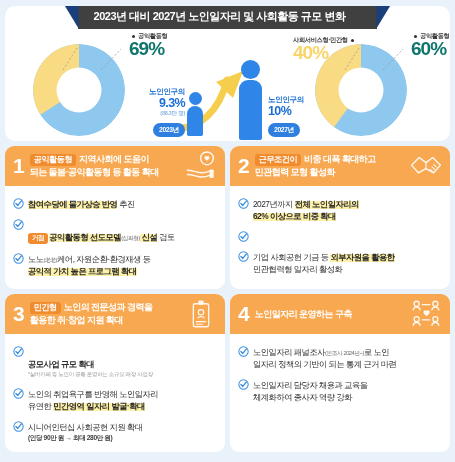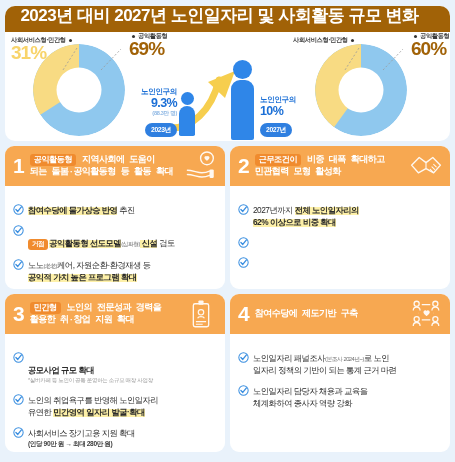--- a/index.html
+++ b/index.html
@@ -27,23 +27,23 @@
   }
   .title-wrap {
     position: absolute;
     left: 0; right: 0; top: -4px;
     height: 30px;
     display: flex; justify-content: center; align-items: center;
     z-index: 8;
   }
   .title-ribbon {
     position: relative;
-    background: #a16207;
+    background: #404040;
     color: #fff;
-    font-size: 17px;
+    font-size: 11px;
     font-weight: bold;
     letter-spacing: -0.5px;
     padding: 5px 32px 6px 16px;
     white-space: nowrap;
     line-height: 1.1;
   }
   .title-ribbon::before,
   .title-ribbon::after {
     content: "";
     position: absolute;
@@ -62,39 +62,39 @@
 
   
   .donut-block { position: absolute; top: 38px; }
   .donut-block.left  { left: 28px; }
   .donut-block.right { left: 310px; }
   .donut {
     position: relative;
     width: 92px; height: 92px;
     border-radius: 50%;
   }
-  .lbl-blue  { color: #a16207; }
+  .lbl-blue  { color: #0f766e; }
   .lbl-yellow{ color: #f8d46b; }
   .lbl-name {
     font-size: 6.3px; font-weight: bold; letter-spacing: -0.4px;
     color: #3b3b3b; line-height: 1.25; white-space: nowrap;
   }
   .lbl-pct { font-size: 19px; font-weight: bold; letter-spacing: -1px; line-height: 0.95; }
 
   .leg { position: absolute; }
   .leg.l-left  { left: -22px; top: -8px; text-align: left; }
   .leg.l-right { left: 96px;  top: -12px; text-align: left; }
   .dot {
     display: inline-block; width: 3px; height: 3px; border-radius: 50%;
     background: #333; vertical-align: middle; margin: 0 3px;
   }
 
   
   .center-block {
-    position: absolute; left: 142px; top: 48px;
+    position: absolute; left: 150px; top: 48px;
     width: 150px; height: 85px;
   }
   .person { position: absolute; }
   .person .head { border-radius: 50%; background: #2f86e8; margin: 0 auto; }
   .person .body { background: #2f86e8; border-radius: 9px 9px 2px 2px; margin: 1px auto 0 auto; }
   .pop-txt {
     position: absolute;
     font-size: 7.6px; font-weight: bold; color: #1b6fd6;
     letter-spacing: -0.4px; line-height: 1.15; white-space: nowrap;
   }
@@ -131,38 +131,38 @@
     min-height: 40px;
     padding: 5px 42px 5px 8px;
     display: flex; align-items: center; gap: 5px;
   }
   .card-num {
     font-size: 21px; font-weight: bold; color: #ffffff;
     line-height: 1; flex: 0 0 auto; padding-bottom: 1px;
   }
   .card-head-txt {
     font-size: 9.1px; font-weight: bold; color: #ffffff;
-    letter-spacing: -0.6px; line-height: 1.35; font-family: Liberation Mono, monospace;
+    letter-spacing: -0.6px; line-height: 1.35;
   }
   .tag {
     display: inline-block;
     background: #f08b2e; color: #fff;
     font-size: 8.2px; font-weight: bold;
     border-radius: 3px;
     padding: 0px 4px 1px 4px;
     letter-spacing: -0.5px;
     margin-right: 1px;
   }
   .head-icon {
     position: absolute; right: 7px; top: 50%;
     transform: translateY(-50%);
     width: 34px; height: 30px;
     opacity: 0.92;
   }
-  .card-body { padding: 18px 9px 8px 8px; }
+  .card-body { padding: 12px 9px 8px 8px; }
   .bullet { display: flex; gap: 4px; margin-bottom: 9px; }
   .bullet:last-child { margin-bottom: 0; }
   .check { flex: 0 0 auto; margin-top: 0px; }
   .btxt {
     font-size: 8.3px; color: #2b2b2b; letter-spacing: -0.5px; line-height: 1.45;
   }
   .hl {
     background: linear-gradient(transparent 18%, #fdf0a8 18%);
     font-weight: bold;
   }
@@ -182,26 +182,20 @@
     </div>
 
     <div class="donut-block left">
       <svg class="donut" width="92" height="92" viewBox="0 0 92 92">
         <circle cx="46" cy="46" r="46" fill="#8FC8EE"></circle>
         <path d="M46 46 L46 0 A46 46 0 0 0 7.3 70.8 Z" fill="#F8DB83"></path>
         <circle cx="46" cy="46" r="22.5" fill="#ffffff"></circle>
       </svg>
       <div class="hole">2023년</div>
 
-      <div class="leg l-left">
-        <div class="lbl-name">
-          <span>사회서비스형·민간형</span><span class="dot"></span>
-        </div>
-        <div class="lbl-pct lbl-yellow">31%</div>
-      </div>
       <svg style="position:absolute;left:24px;top:2px" width="22" height="26">
         <path d="M20 2 L6 24" stroke="#9a9a9a" stroke-width="0.8" stroke-dasharray="2,2" fill="none"></path>
       </svg>
 
       <div class="leg l-right">
         <div class="lbl-name">
           <span class="dot"></span><span>공익활동형</span>
         </div>
         <div class="lbl-pct lbl-blue">69%</div>
       </div>
@@ -215,20 +209,21 @@
         <circle cx="46" cy="46" r="46" fill="#8FC8EE"></circle>
         <path d="M46 46 L46 0 A46 46 0 0 0 19.0 83.2 Z" fill="#F8DB83"></path>
         <circle cx="46" cy="46" r="22.5" fill="#ffffff"></circle>
       </svg>
       <div class="hole">2027년</div>
 
       <div class="leg l-left">
         <div class="lbl-name">
           <span>사회서비스형·민간형</span><span class="dot"></span>
         </div>
+        <div class="lbl-pct lbl-yellow">40%</div>
       </div>
       <svg style="position:absolute;left:24px;top:2px" width="22" height="26">
         <path d="M20 2 L6 24" stroke="#9a9a9a" stroke-width="0.8" stroke-dasharray="2,2" fill="none"></path>
       </svg>
 
       <div class="leg l-right">
         <div class="lbl-name">
           <span class="dot"></span><span>공익활동형</span>
         </div>
         <div class="lbl-pct lbl-blue">60%</div>
@@ -337,20 +332,21 @@
             <svg class="check" width="11" height="11" viewBox="0 0 12 12">
               <circle cx="6" cy="6" r="5.1" fill="none" stroke="#3B8FE0" stroke-width="1.1"></circle>
               <path d="M3.2 6.1 L5.2 8.1 L9.2 3.2" fill="none" stroke="#3B8FE0" stroke-width="1.5" stroke-linecap="round" stroke-linejoin="round"></path>
             </svg>
           </div>
           <div class="bullet">
             <svg class="check" width="11" height="11" viewBox="0 0 12 12">
               <circle cx="6" cy="6" r="5.1" fill="none" stroke="#3B8FE0" stroke-width="1.1"></circle>
               <path d="M3.2 6.1 L5.2 8.1 L9.2 3.2" fill="none" stroke="#3B8FE0" stroke-width="1.5" stroke-linecap="round" stroke-linejoin="round"></path>
             </svg>
+            <div class="btxt"><span>기업 사회공헌 기금 등 </span><span class="hl">외부자원을 활용한</span><br><span>민관협력형 일자리 활성화</span></div>
           </div>
         </div>
     </div>
 
     <div class="card">
       <div class="card-head">
         <div class="card-num">3</div>
         <div class="card-head-txt">
           <span class="tag">민간형</span><span> 노인의 전문성과 경력을</span><br>
           <span>활용한 취·창업 지원 확대</span>
@@ -376,30 +372,30 @@
               <circle cx="6" cy="6" r="5.1" fill="none" stroke="#3B8FE0" stroke-width="1.1"></circle>
               <path d="M3.2 6.1 L5.2 8.1 L9.2 3.2" fill="none" stroke="#3B8FE0" stroke-width="1.5" stroke-linecap="round" stroke-linejoin="round"></path>
             </svg>
             <div class="btxt"><span>노인의 취업욕구를 반영해 노인일자리</span><br><span>유연한 </span><span class="hl">민간영역 일자리 발굴·확대</span></div>
           </div>
           <div class="bullet">
             <svg class="check" width="11" height="11" viewBox="0 0 12 12">
               <circle cx="6" cy="6" r="5.1" fill="none" stroke="#3B8FE0" stroke-width="1.1"></circle>
               <path d="M3.2 6.1 L5.2 8.1 L9.2 3.2" fill="none" stroke="#3B8FE0" stroke-width="1.5" stroke-linecap="round" stroke-linejoin="round"></path>
             </svg>
-            <div class="btxt"><span>사회서비스 장기고용 지원 확대</span><br><span class="subnote">(인당 90만 원 → 최대 280만 원)</span></div>
+            <div class="btxt"><span>시니어인턴십 사회공헌 지원 확대</span><br><span class="subnote">(인당 90만 원 → 최대 280만 원)</span></div>
           </div>
         </div>
     </div>
 
     <div class="card">
       <div class="card-head">
         <div class="card-num">4</div>
         <div class="card-head-txt">
-          <span>참여수당에 제도기반 구축</span>
+          <span>노인일자리 운영하는 구축</span>
         </div>
         <svg class="head-icon" viewBox="0 0 40 34">
           <g fill="none" stroke="#fff" stroke-width="1.5">
             <circle cx="9" cy="5" r="3"></circle>
               <path d="M5 13c0-2.6 1.8-4 4-4s4 1.4 4 4"></path>
             <circle cx="31" cy="5" r="3"></circle>
               <path d="M27 13c0-2.6 1.8-4 4-4s4 1.4 4 4"></path>
             <circle cx="9" cy="23" r="3"></circle>
               <path d="M5 31c0-2.6 1.8-4 4-4s4 1.4 4 4"></path>
             <circle cx="31" cy="23" r="3"></circle>

